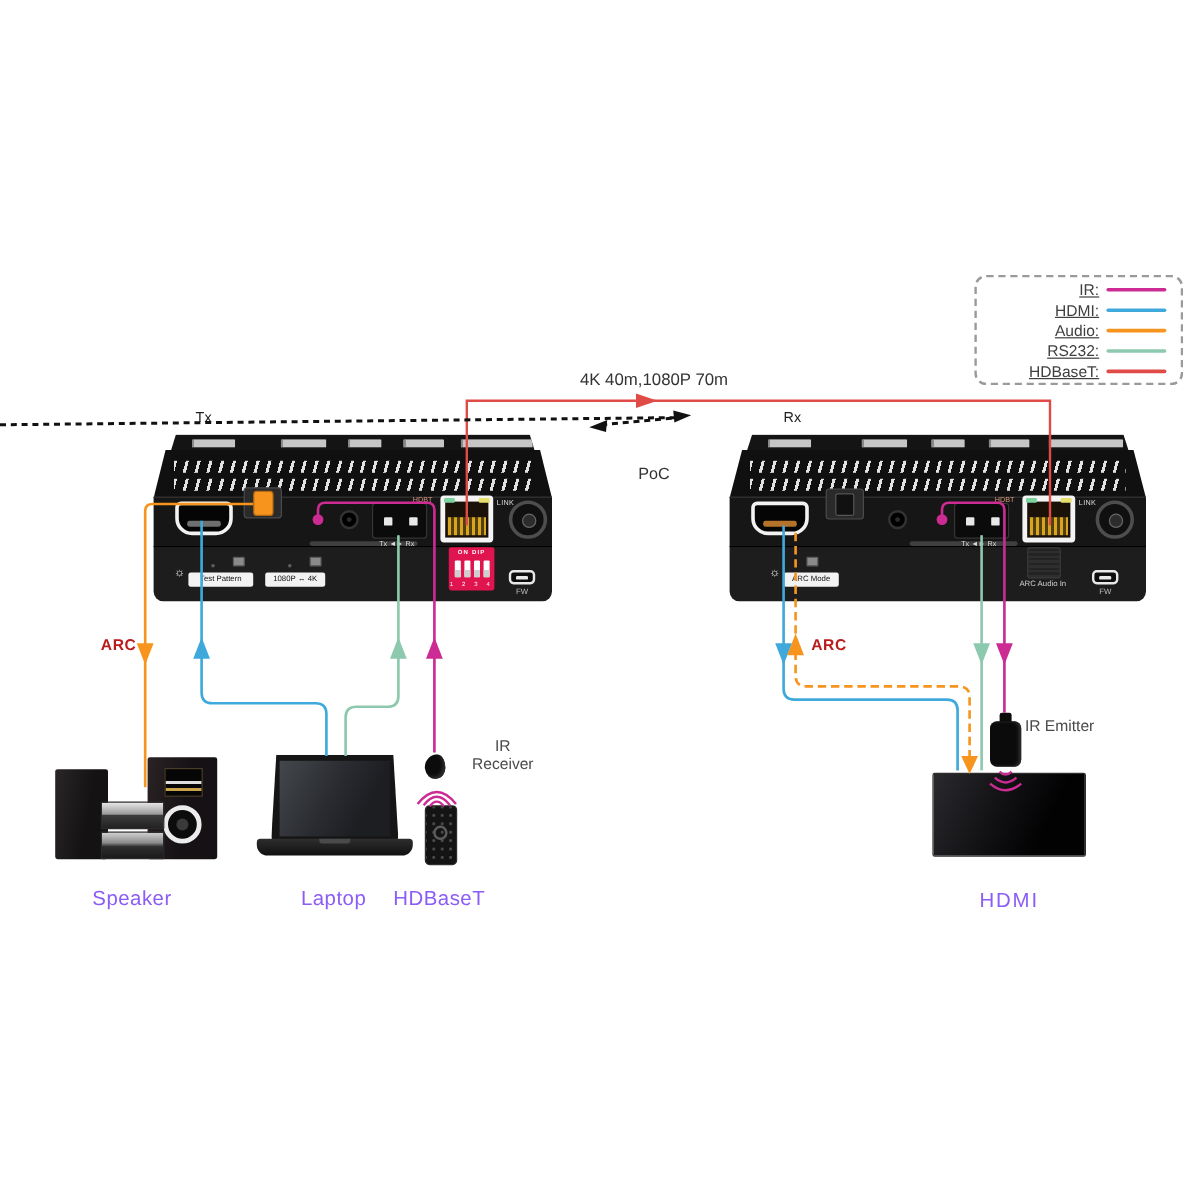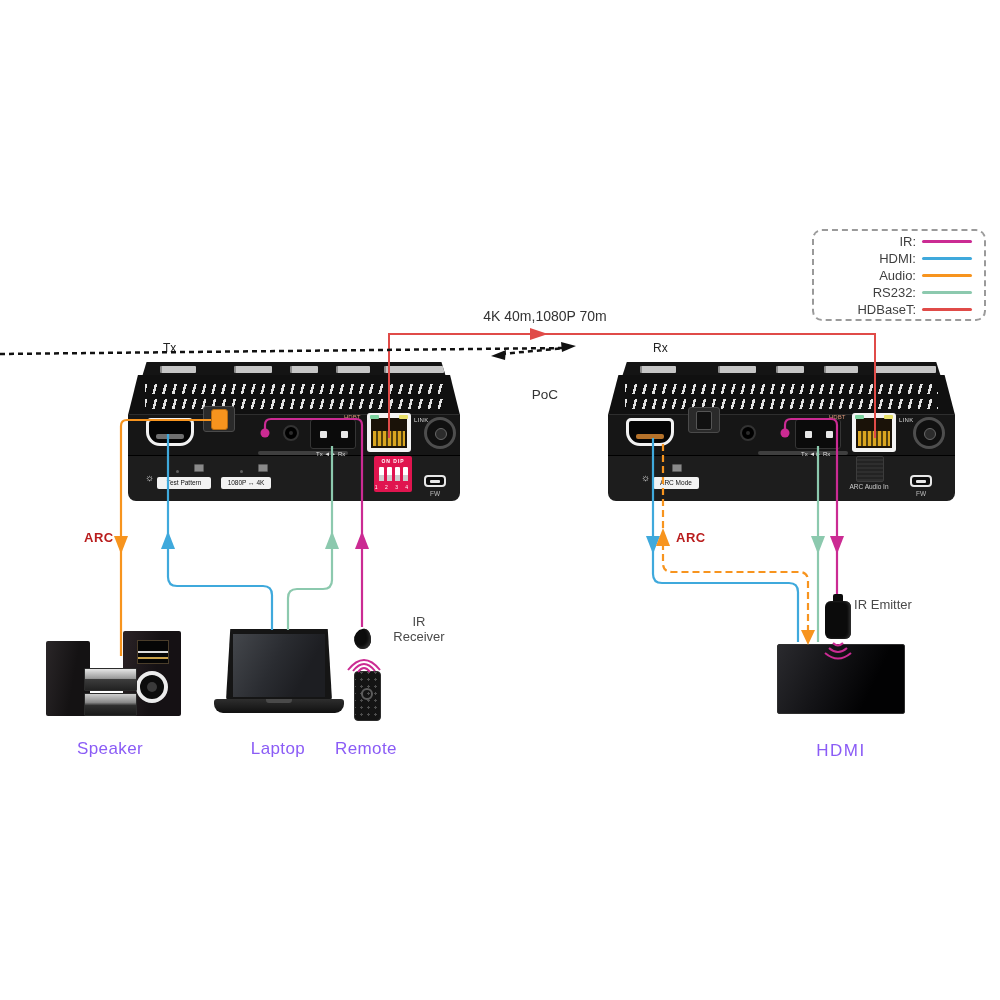--- a/index.html
+++ b/index.html
@@ -4,21 +4,21 @@
 <style>
   html,body{margin:0;padding:0;background:#fff;}
   .canvas{position:relative;width:1000px;height:1000px;background:#fff;overflow:hidden;
           font-family:"Liberation Sans", sans-serif;color:#333;}
   .abs{position:absolute;}
 
   
   .legend{left:812px;top:229px;width:174px;height:92px;border:2px dashed #9a9a9a;border-radius:10px;
           display:flex;flex-direction:column;justify-content:center;gap:3px;box-sizing:border-box;padding:4px 12px 4px 4px;}
   .lg-row{display:flex;align-items:center;justify-content:flex-end;height:14px;}
-  .lg-label{font-size:13px;color:#3f3f3f;margin-right:6px;white-space:nowrap;}
+  .lg-label{font-size:13px;color:#3f3f3f;margin-right:6px;white-space:nowrap;text-decoration:underline;}
   .lg-line{width:50px;height:3px;border-radius:2px;}
   .sw0{background:var(--c-ir);} .sw1{background:var(--c-hdmi);} .sw2{background:var(--c-audio);}
   .sw3{background:var(--c-rs232);} .sw4{background:var(--c-hdbaset);}
 
   
   .dist{left:455px;top:308px;width:180px;text-align:center;font-size:14px;color:#333;}
   .poc{left:515px;top:355px;width:60px;text-align:center;font-size:13.5px;color:#333;margin-top:32px;}
   .devtitle{font-size:12px;font-weight:normal;color:#222;}
   .arclbl{font-size:13px;font-weight:bold;color:#b91c1c;letter-spacing:.5px;}
   .perlbl{font-size:17px;color:#8b5cf6;text-align:center;letter-spacing:.4px;margin-top:19px;}
@@ -266,21 +266,21 @@
 
   <div class="abs peri lap-screen">
       <div class="lap-panel"></div>
     </div>
   <div class="abs peri lap-base"></div>
   <div class="abs perlbl" style="left:228px;top:720px;width:100px;">Laptop</div>
 
   <div class="abs peri irrecv"></div>
   <div class="abs wraplbl" style="left:386px;top:614px;width:66px;">IR Receiver</div>
   <div class="abs peri remote"></div>
-  <div class="abs perlbl" style="left:316px;top:720px;width:100px;">Remote</div>
+  <div class="abs perlbl" style="left:316px;top:720px;width:100px;">HDBaseT</div>
 
   <div class="abs peri hdtv"></div>
   <div class="abs perlbl" style="left:791px;top:722px;width:100px;letter-spacing:1.5px;">HDMI</div>
   <div class="abs peri iremit-nub"></div>
   <div class="abs peri iremit"></div>
   <div class="abs wraplbl" style="left:854px;top:597px;width:58px;">IR Emitter</div>
 
   <svg class="wires" width="1000" height="1000" viewBox="0 0 1000 1000">
 
     <path d="M389,438 L389,334 L875,334 L875,438" style="fill:none;stroke:var(--c-hdbaset);stroke-width:2;"></path>

